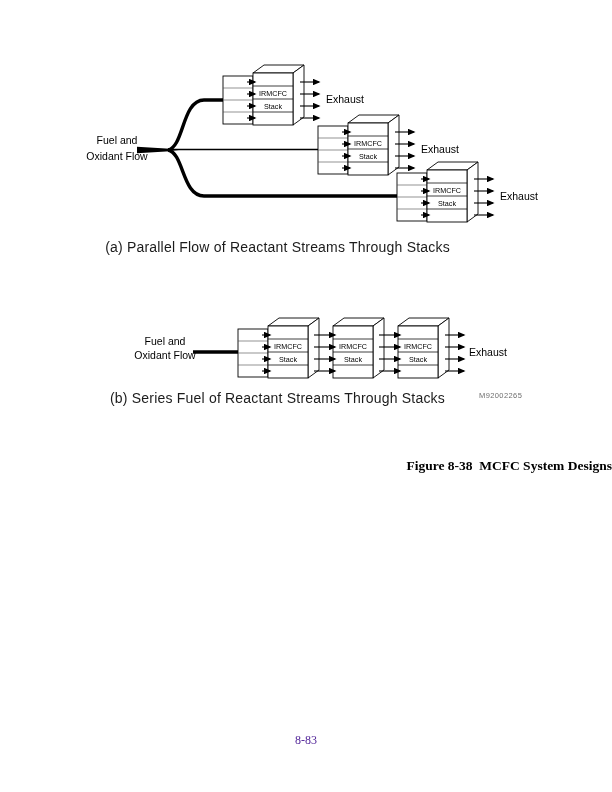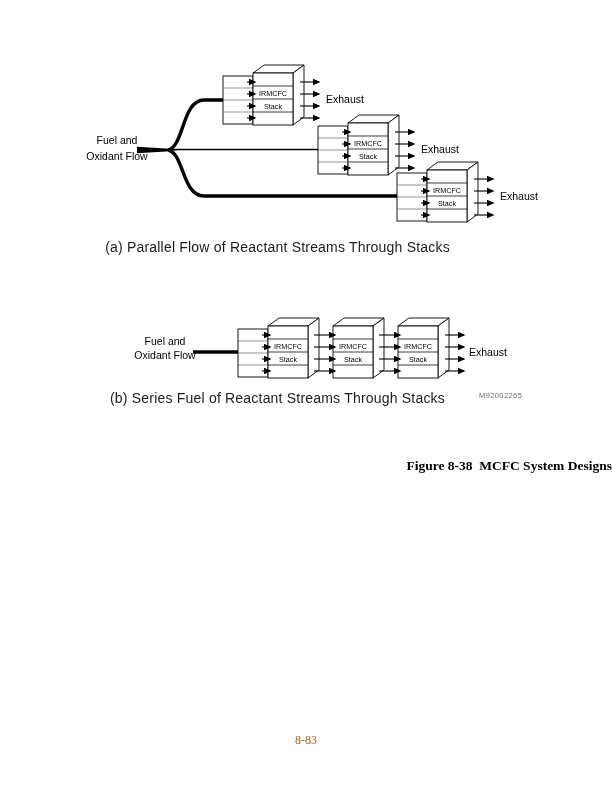--- a/index.html
+++ b/index.html
@@ -30,21 +30,21 @@
     position:absolute;left:479px;top:391px;font-size:7.5px;color:#6e6e6e;letter-spacing:0.4px;
   }
   .figure-title{
     position:absolute;left:0;top:424px;width:612px;text-align:right;
     font-family:"Liberation Serif",serif;font-weight:bold;font-size:13.5px;color:#000;
     white-space:pre;
     margin-top:34px;
   }
   .page-number{
     position:absolute;left:0;top:733px;width:612px;text-align:center;
-    font-family:"Liberation Serif",serif;font-size:12px;color:#a16207;
+    font-family:"Liberation Serif",serif;font-size:12px;color:#4c1d95;
   }
 </style>
 </head>
 <body>
 
 <div class="page">
 
   <svg width="612" height="792" viewBox="0 0 612 792">
     <defs>
       <marker id="ah" markerUnits="userSpaceOnUse" markerWidth="7.5" markerHeight="6.5" refX="6" refY="3.25" orient="auto">

